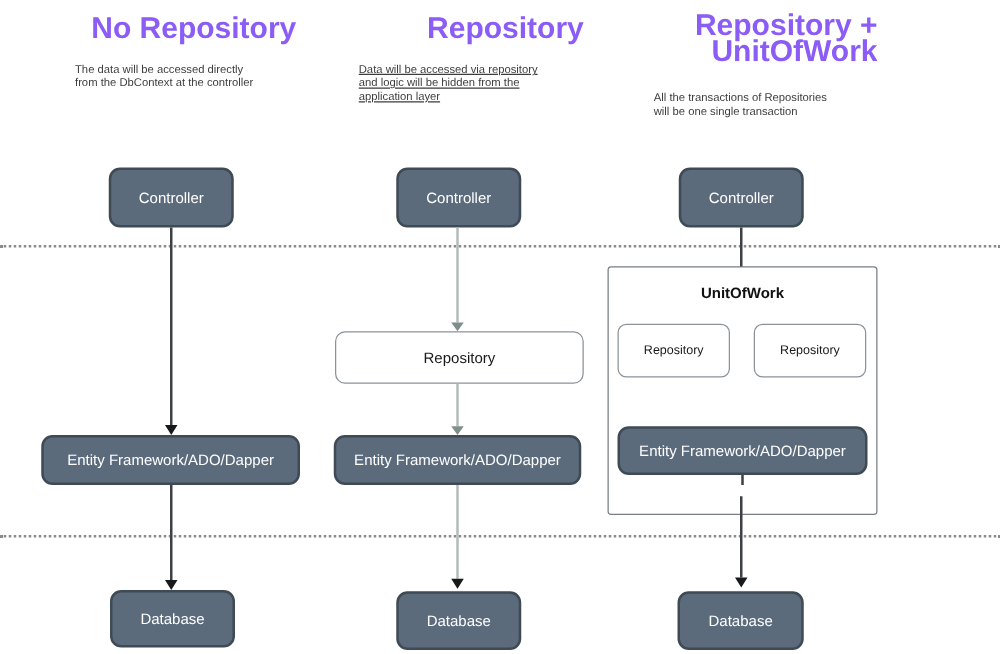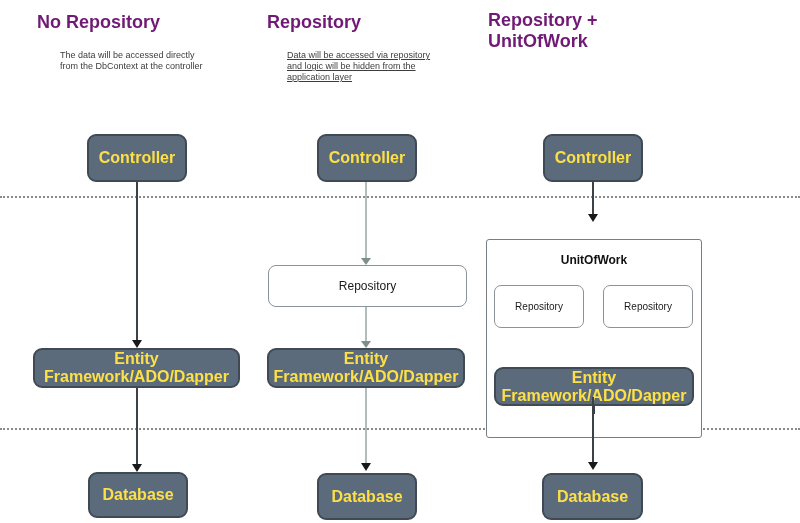--- a/index.html
+++ b/index.html
@@ -5,40 +5,40 @@
   html,body{margin:0;padding:0;background:#fff;}
   #canvas{
     position:relative;
     width:800px;height:523px;
     background:#ffffff;
     overflow:hidden;
     font-family:"Liberation Sans", sans-serif;
   }
   .col-title{
     position:absolute;
-    font-size:18px;font-weight:bold;color:#701a75;
-    text-align:left;line-height:21px;
+    font-size:24px;font-weight:bold;color:#8b5cf6;
+    text-align:right;line-height:21px;
   }
   .col-desc{
     position:absolute;
     font-size:9px;color:#3d3d3d;
     text-align:left;line-height:11px;
   }
   .node{
     position:absolute;
     box-sizing:border-box;
     display:flex;align-items:center;justify-content:center;
     text-align:center;
   }
   .dark-node{
     background:#5b6b7c;
     border:2px solid #3f4a54;
     border-radius:9px;
-    color:#fde047;
-    font-weight:bold;font-size:16px;
+    color:#ffffff;
+    font-weight:normal;font-size:12px;
   }
   .light-node{
     background:#ffffff;
     border:1.5px solid #8b9398;
     border-radius:8px;
     color:#1a1a1a;
     font-size:12px;
   }
   .uow-container{
     position:absolute;
@@ -68,24 +68,25 @@
   .ah.dark{border-top:8px solid #17191b;}
   .ah.light{border-top:7px solid #7e8f8a;}
 </style>
 </head>
 <body>
 
 <div id="canvas">
 
   <div class="col-title" style="left:37px;top:12px;width:200px;">No Repository</div>
   <div class="col-title" style="left:267px;top:12px;width:200px;">Repository</div>
-  <div class="col-title" style="left:488px;top:10px;width:170px;">Repository + UnitOfWork</div>
+  <div class="col-title" style="left:532px;top:10px;width:170px;">Repository + UnitOfWork</div>
 
   <div class="col-desc" style="left:60px;top:50px;width:155px;">The data will be accessed directly from the DbContext at the controller</div>
   <div class="col-desc" style="left:287px;top:50px;width:160px;text-decoration:underline;">Data will be accessed via repository and logic will be hidden from the application layer</div>
+  <div class="col-desc" style="left:523px;top:73px;width:140px;">All the transactions of Repositories will be one single transaction</div>
 
   <div class="divider" style="top:196px;"></div>
   <div class="divider" style="top:428px;"></div>
 
   <div class="node dark-node" style="left:87px;top:134px;width:100px;height:48px;">Controller</div>
 
   <div class="vline dark" style="left:136px;top:182px;height:159px;"></div>
   <div class="ah dark" style="left:132px;top:340px;"></div>
 
   <div class="node dark-node" style="left:33px;top:348px;width:207px;height:40px;">Entity Framework/ADO/Dapper</div>
@@ -110,21 +111,21 @@
   <div class="vline light" style="left:365px;top:388px;height:75px;"></div>
   <div class="ah dark" style="left:361px;top:463px;"></div>
 
   <div class="node dark-node" style="left:317px;top:473px;width:100px;height:47px;">Database</div>
 
   <div class="node dark-node" style="left:543px;top:134px;width:100px;height:48px;">Controller</div>
 
   <div class="vline dark" style="left:592px;top:182px;height:33px;"></div>
   <div class="ah dark" style="left:588px;top:214px;"></div>
 
-  <div class="uow-container" style="left:486px;top:239px;width:216px;height:199px;">
+  <div class="uow-container" style="left:486px;top:213px;width:216px;height:199px;">
     <div class="uow-title">UnitOfWork</div>
     <div class="node light-node" style="left:7px;top:45px;width:90px;height:43px;font-size:10px;border-radius:7px;">Repository</div>
     <div class="node light-node" style="left:116px;top:45px;width:90px;height:43px;font-size:10px;border-radius:7px;">Repository</div>
     <div class="node dark-node" style="left:7px;top:127px;width:200px;height:39px;">Entity Framework/ADO/Dapper</div>
     <div class="vline dark" style="left:106px;top:166px;height:8px;"></div>
   </div>
 
   <div class="vline dark" style="left:592px;top:397px;height:65px;"></div>
   <div class="ah dark" style="left:588px;top:462px;"></div>
 

